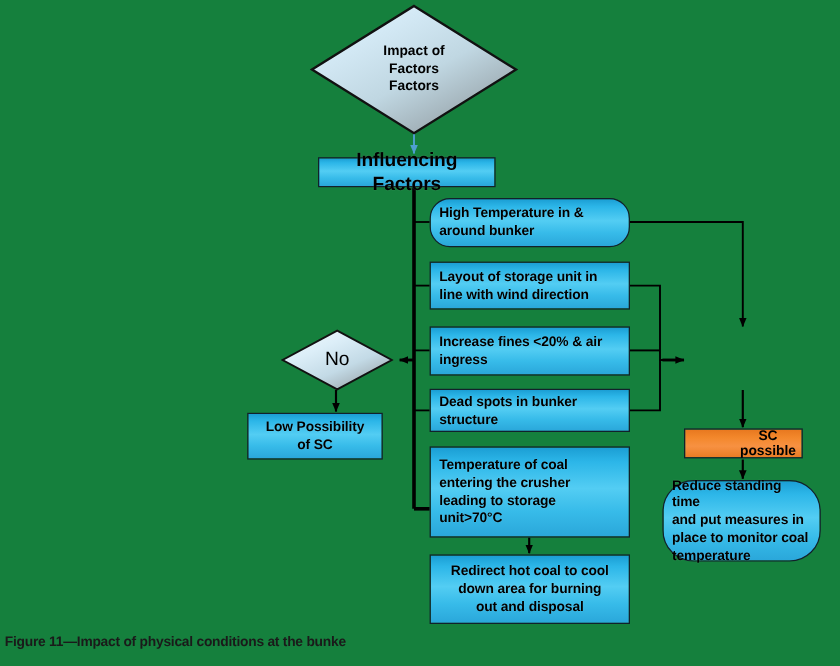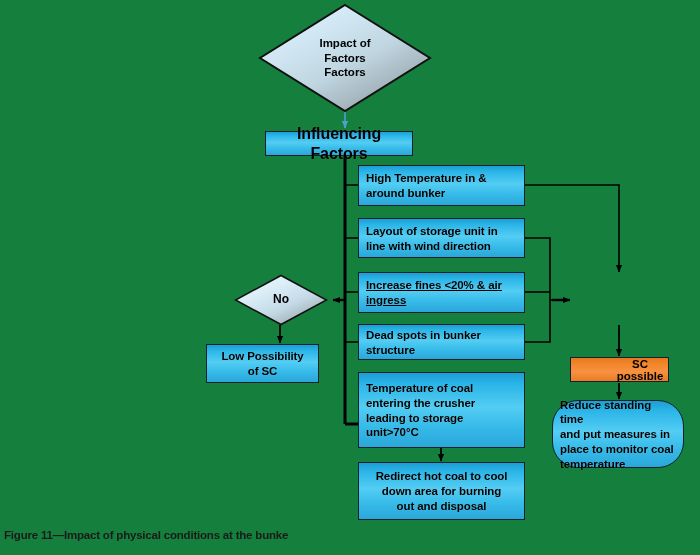--- a/index.html
+++ b/index.html
@@ -83,21 +83,21 @@
     display: flex;
     align-items: center;
     justify-content: center;
     text-align: center;
     font-weight: bold;
     color: #000000;
     pointer-events: none;
     line-height: 1.3;
   }
   .diamond.big .dlabel { font-size: 11.5px; }
-  .diamond.small .dlabel { font-size: 12px; font-weight: bold; }
+  .diamond.small .dlabel { font-size: 16px; font-weight: normal; }
 
   
   #caption {
     position: absolute;
     left: 4px;
     top: 529px;
     font-size: 11.5px;
     font-weight: bold;
     color: #1a1a1a;
     letter-spacing: -0.2px;
@@ -172,31 +172,31 @@
         <div>Factors</div>
         <div>Factors</div>
       </div>
     </div>
   </div>
 
   <div class="pbox center" style="left:265px; top:131px; width:148px; height:25px; font-size:16px;">
     <span>Influencing Factors</span>
   </div>
 
-  <div class="pbox" style="left:358px; top:165px; width:167px; height:41px;">
+  <div class="pbox" style="left:358px; top:165px; width:167px; height:41px;border-radius:17px;">
     <div>High Temperature in &amp;</div>
     <div>around bunker</div>
   </div>
 
   <div class="pbox" style="left:358px; top:218px; width:167px; height:40px;">
     <div>Layout of storage unit in</div>
     <div>line with wind direction</div>
   </div>
 
-  <div class="pbox" style="left:358px; top:272px; width:167px; height:41px;text-decoration:underline;">
+  <div class="pbox" style="left:358px; top:272px; width:167px; height:41px;">
     <div>Increase fines &lt;20% &amp; air</div>
     <div>ingress</div>
   </div>
 
   <div class="pbox" style="left:358px; top:324px; width:167px; height:36px;">
     <div>Dead spots in bunker</div>
     <div>structure</div>
   </div>
 
   <div class="pbox" style="left:358px; top:372px; width:167px; height:76px;">

